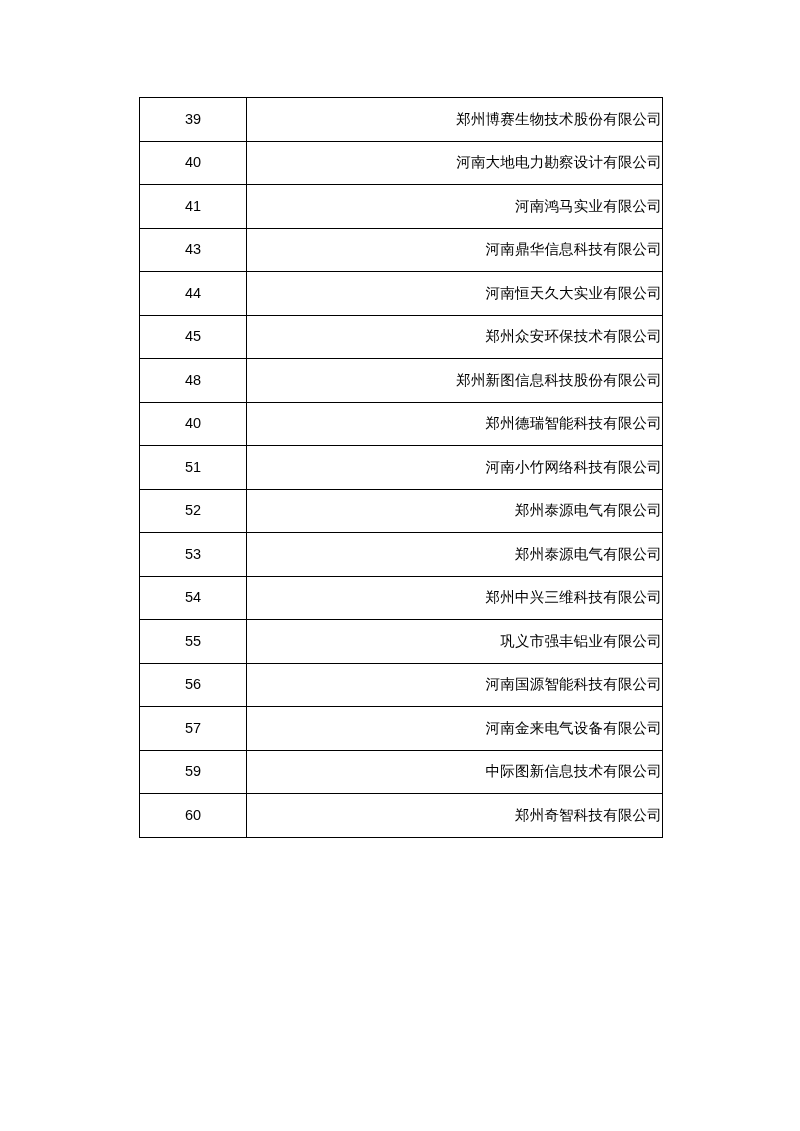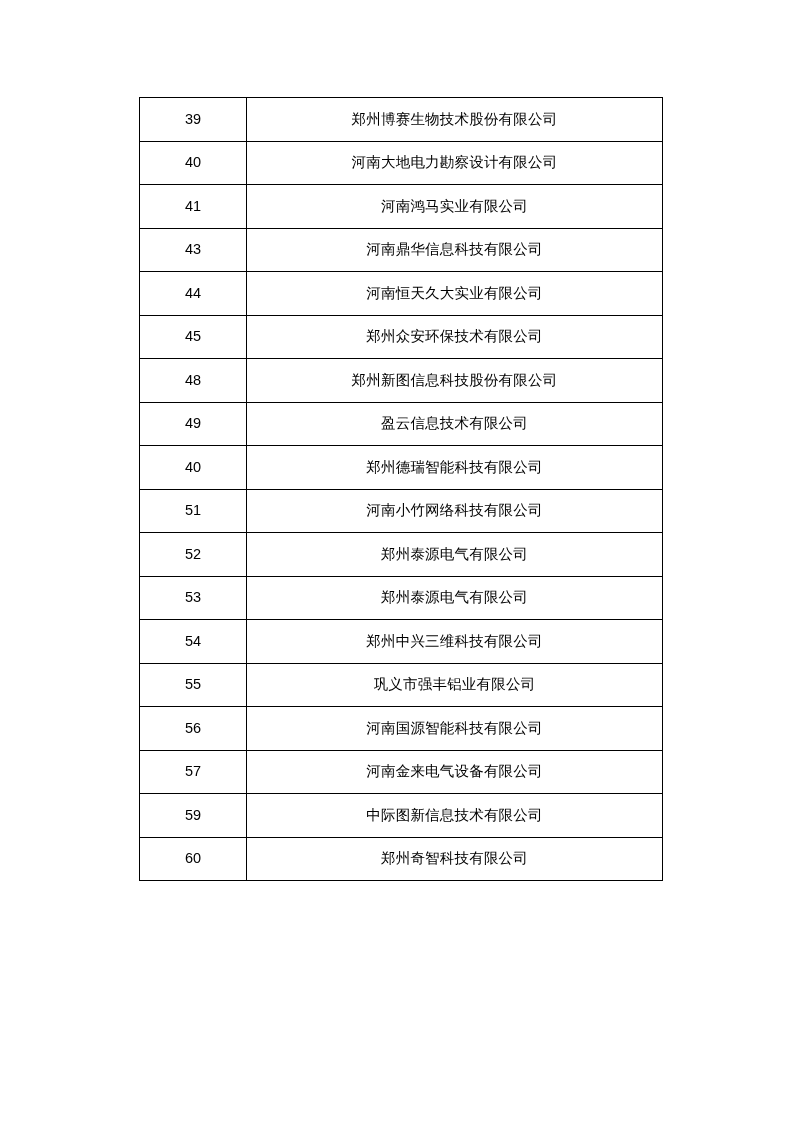--- a/index.html
+++ b/index.html
@@ -42,21 +42,21 @@
     line-height: 1.3;
     vertical-align: middle;
     color: #000000;
   }
   td.col-num {
     width: 106px;
     text-align: center;
   }
   td.col-name {
     width: 415px;
-    text-align: center;
+    text-align: right;
     padding-left: 18px;
     letter-spacing: 0.2px;
   }
 </style>
 </head>
 <body>
 
 <div class="page">
   <div class="table-wrap">
     <table class="doc-table">
@@ -81,24 +81,20 @@
             <td class="col-num">44</td>
             <td class="col-name">河南恒天久大实业有限公司</td>
           </tr>
           <tr>
             <td class="col-num">45</td>
             <td class="col-name">郑州众安环保技术有限公司</td>
           </tr>
           <tr>
             <td class="col-num">48</td>
             <td class="col-name">郑州新图信息科技股份有限公司</td>
-          </tr>
-          <tr>
-            <td class="col-num">49</td>
-            <td class="col-name">盈云信息技术有限公司</td>
           </tr>
           <tr>
             <td class="col-num">40</td>
             <td class="col-name">郑州德瑞智能科技有限公司</td>
           </tr>
           <tr>
             <td class="col-num">51</td>
             <td class="col-name">河南小竹网络科技有限公司</td>
           </tr>
           <tr>

